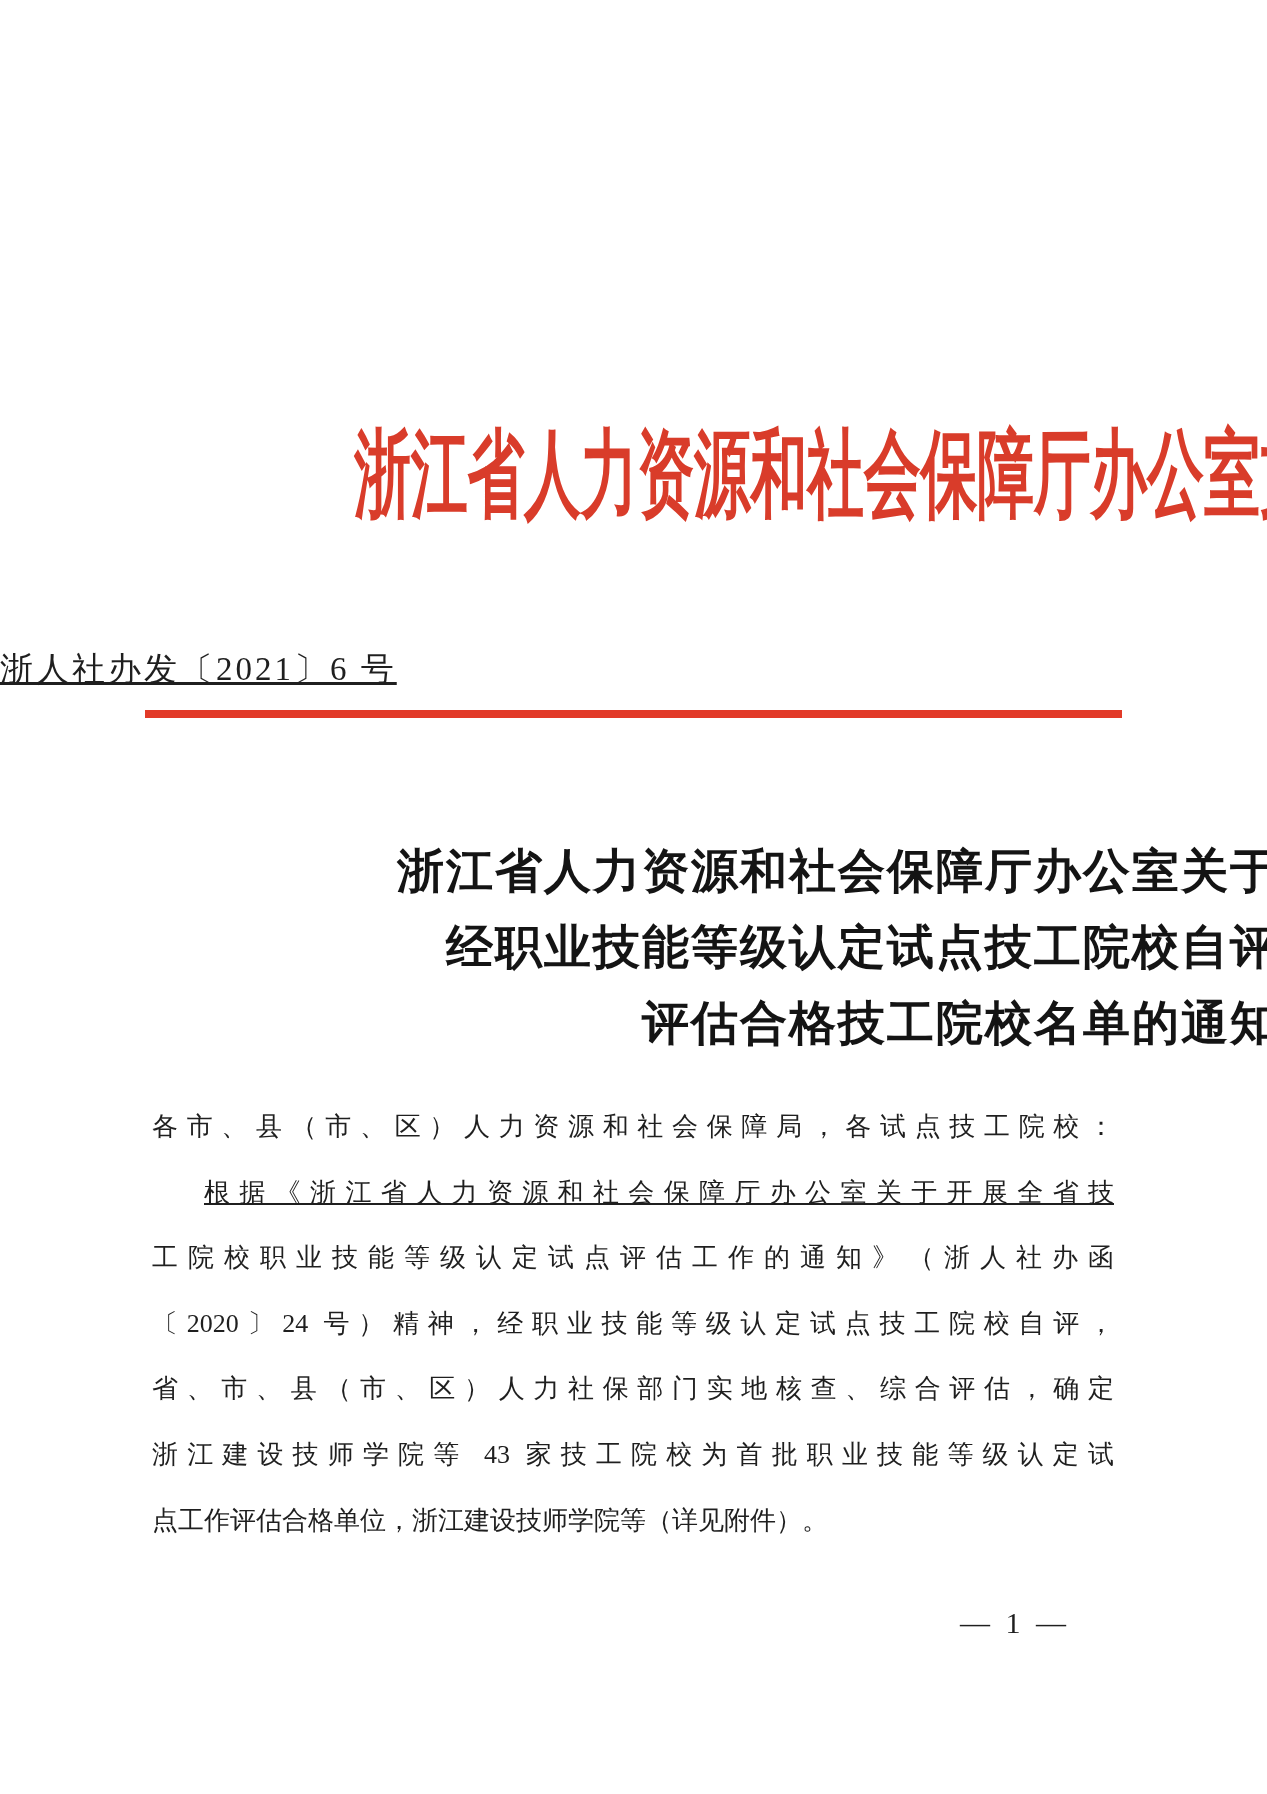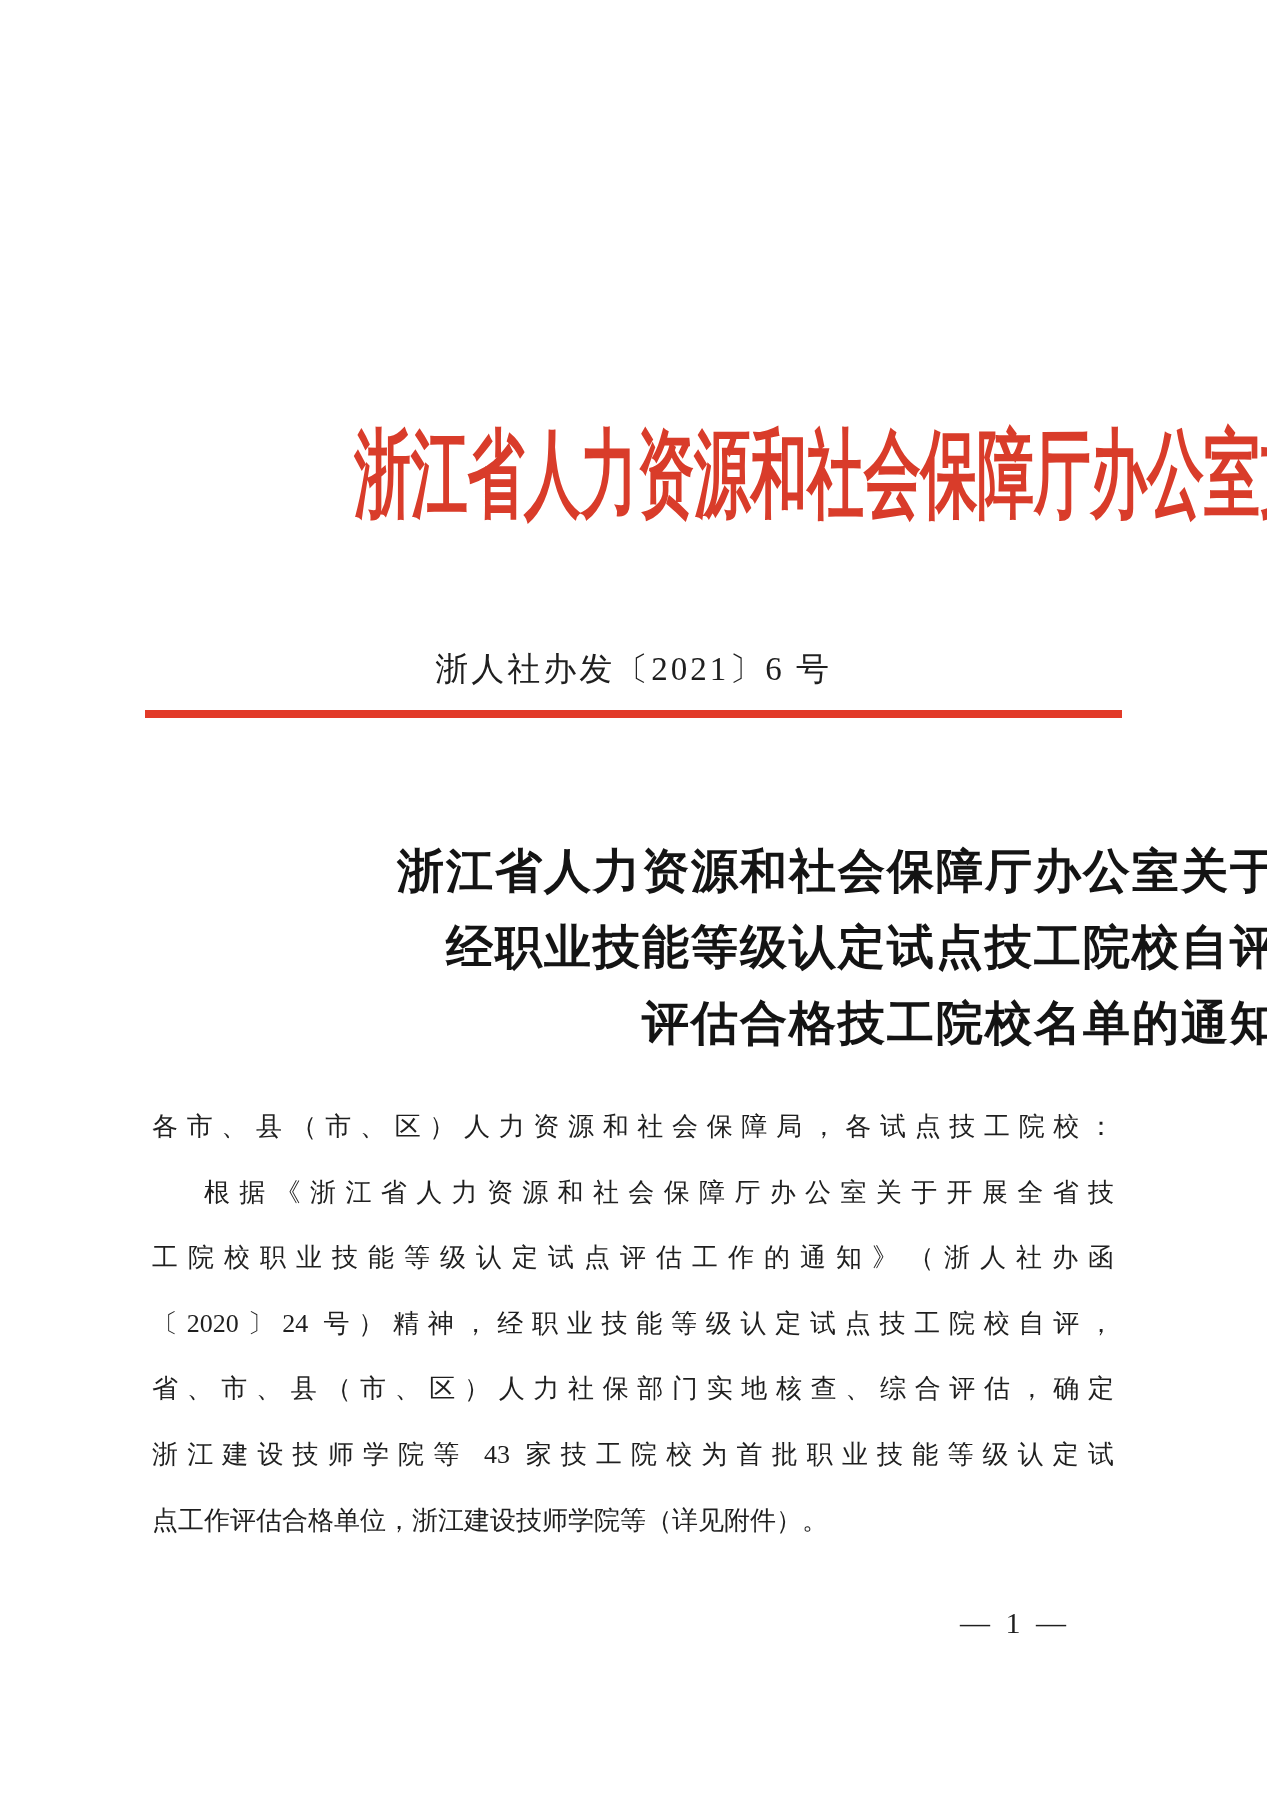--- a/index.html
+++ b/index.html
@@ -35,25 +35,25 @@
     color: var(--header_red);
     transform: scaleX(0.59);
     transform-origin: 50% 50%;
   }
   
   .docnum {
     position: absolute;
     top: 648px;
     left: 0;
     width: 100%;
-    text-align: center;
     font-size: 33px;
     line-height: 42px;
     letter-spacing: 3px;
     color: var(--text_color);
+    text-decoration: underline;
   }
   
   .rule {
     position: absolute;
     top: 710px;
     left: 145px;
     width: 977px;
     height: 8px;
     background: var(--rule_red);
   }
@@ -81,21 +81,21 @@
     color: var(--text_color);
   }
   .bline {
     text-align: justify;
     white-space: nowrap; 
   }
   .bline.fill {
     white-space: normal;
     text-align-last: justify;
   }
-  .bline.indent { text-indent: 2em; }
+  .bline.indent { text-indent: 2em; text-decoration: underline; }
   
   .pagenum {
     position: absolute;
     top: 1606px;
     left: 0;
     width: 1070px;
     text-align: right;
     font-size: 30px;
     letter-spacing: 4px;
     color: var(--text_color);

